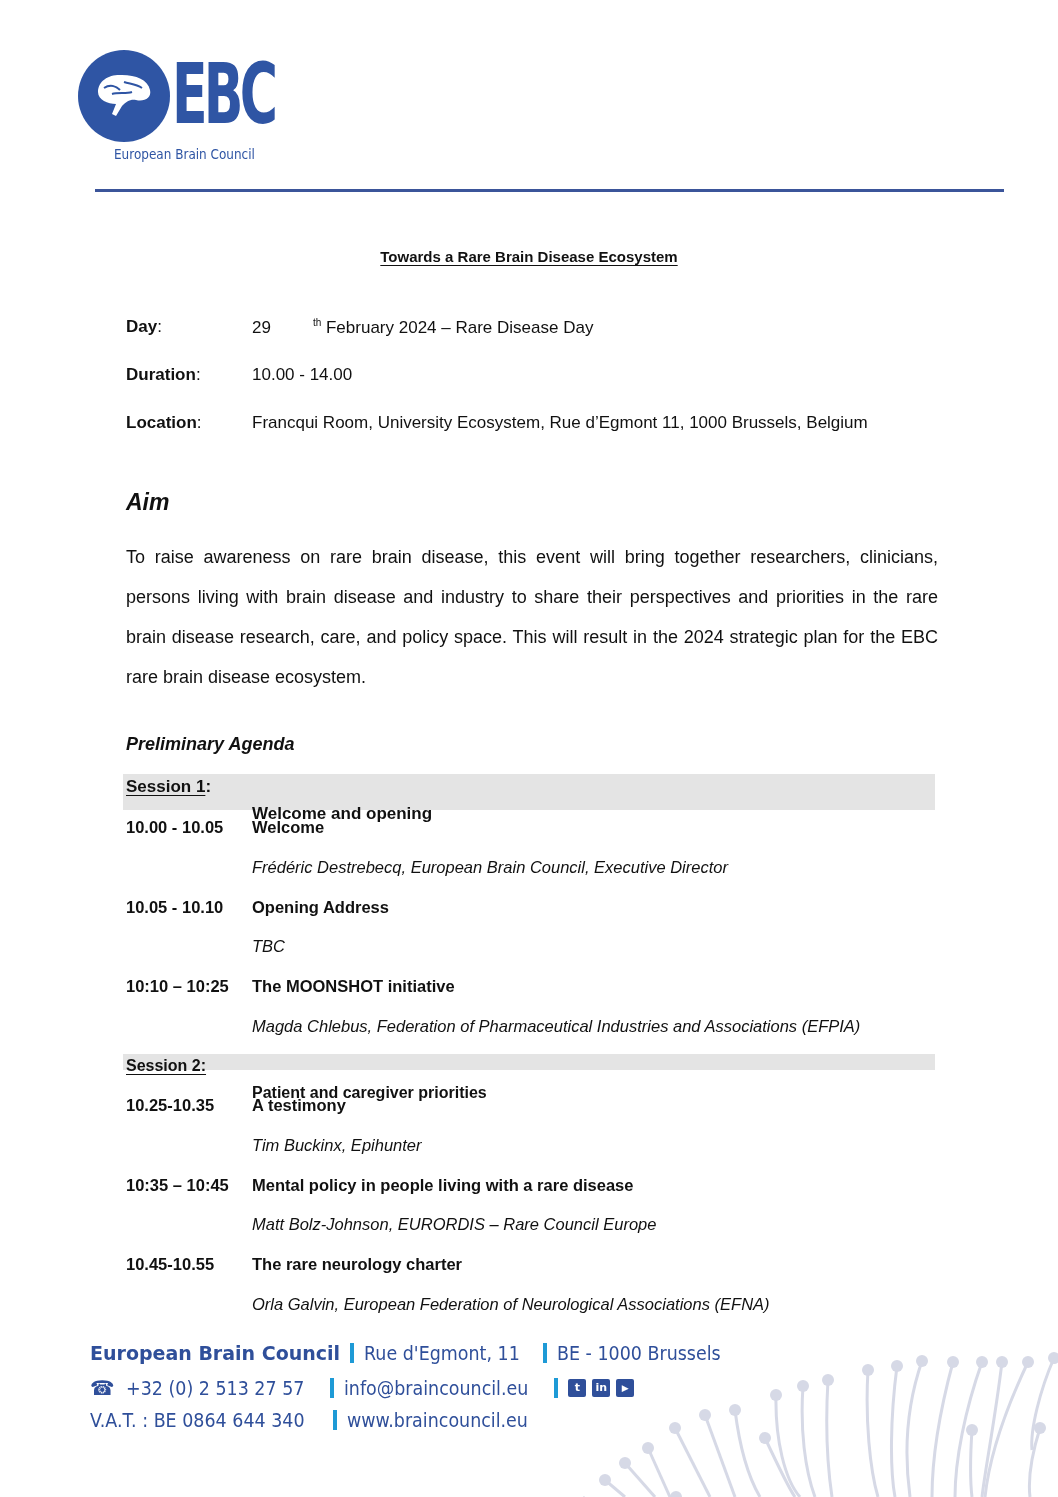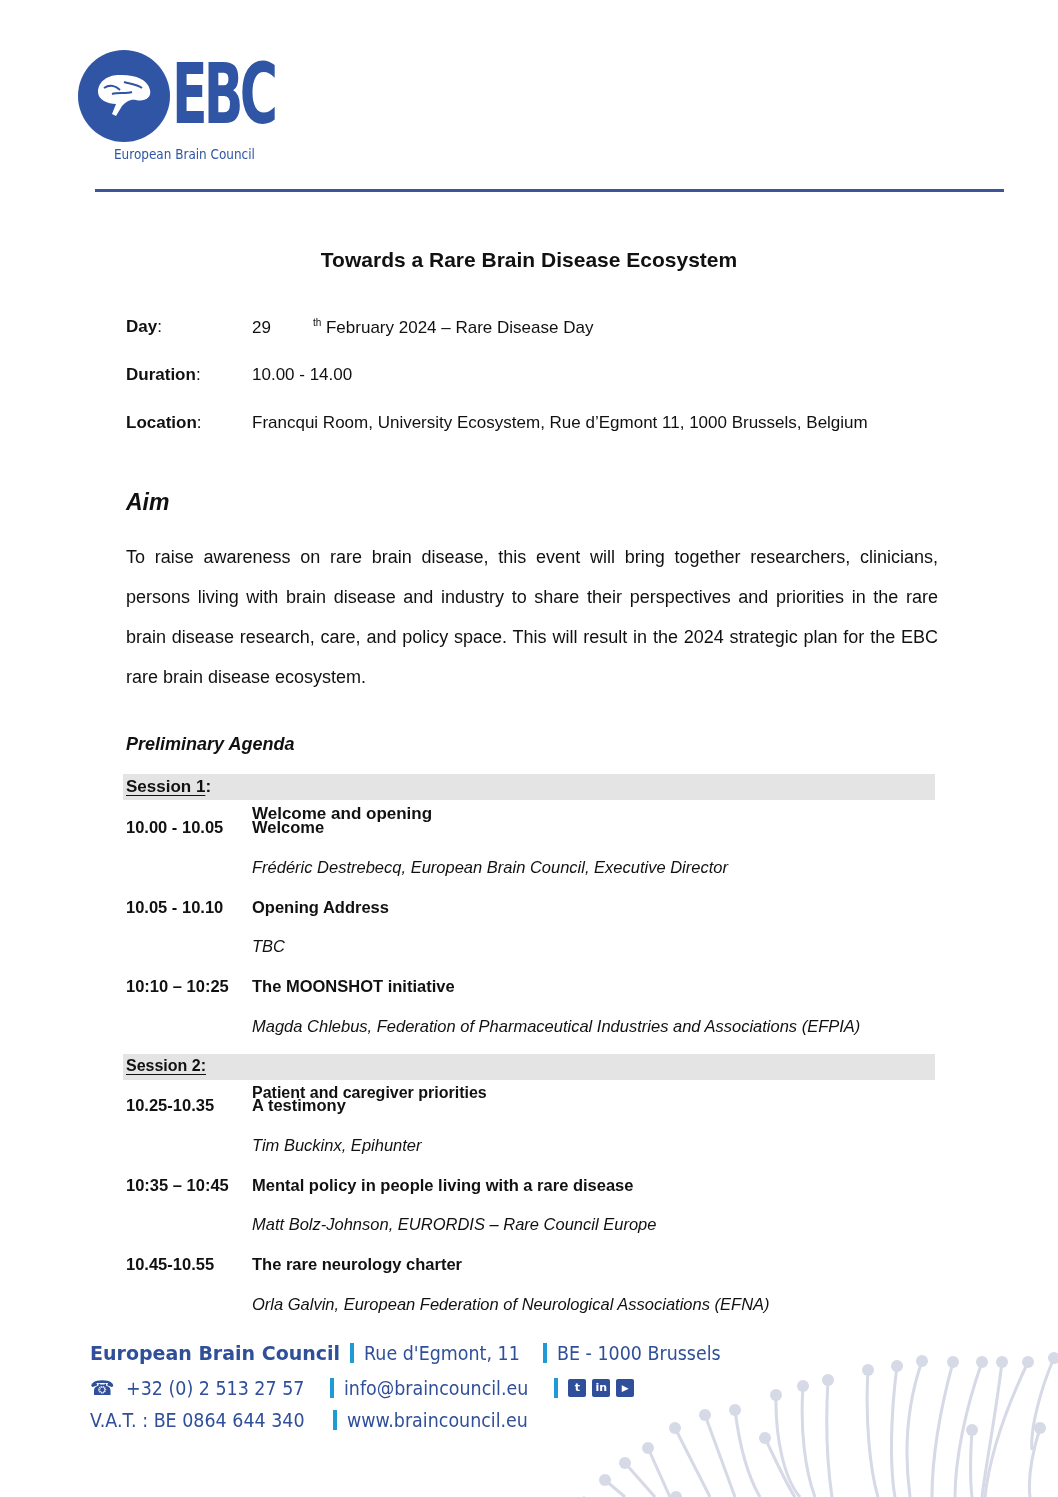--- a/index.html
+++ b/index.html
@@ -7,34 +7,34 @@
     body { position: relative; font-family: "Liberation Sans", sans-serif; color: #111; }
 
     .logo { position: absolute; left: 78px; top: 50px; width: 200px; height: 115px; }
     .logo-circle { position: absolute; left: 0; top: 0; width: 92px; height: 92px; border-radius: 50%; background: #2f55a4; }
     .logo-circle svg { position: absolute; left: 14px; top: 20px; }
     .logo-letters { position: absolute; left: 94px; top: -6px; font-family: "DejaVu Sans", sans-serif; font-weight: bold; font-size: 84px; letter-spacing: -6px; color: #2f55a4; transform: scaleX(0.62); transform-origin: left top; line-height: 100px; }
     .logo-sub { position: absolute; left: 36px; top: 96px; font-family: "DejaVu Sans", sans-serif; font-size: 14px; color: #2f55a4; transform: scaleX(0.86); transform-origin: left top; white-space: nowrap; }
 
     .rule { position: absolute; left: 95px; top: 189px; width: 909px; height: 3px; background: #3b559a; }
 
-    .title { position: absolute; left: 0; width: 1058px; top: 248px; text-align: center; font-weight: bold; font-size: 21px; text-underline-offset: 3px; }
+    .title { position: absolute; left: 0; width: 1058px; top: 248px; text-align: center; font-weight: bold; font-size: 15px; text-decoration: underline; text-underline-offset: 3px; }
 
     .info-row { position: absolute; left: 126px; font-size: 17px; }
     .info-row .lbl { position: absolute; left: 0; white-space: nowrap; }
     .info-row .lbl b { font-weight: bold; }
     .info-row .val { position: absolute; left: 126px; white-space: nowrap; }
     .info-row sup { font-size: 10px; margin-left: 42px; }
 
     .aim-h { position: absolute; left: 126px; top: 489px; font-size: 23px; font-weight: bold; font-style: italic; }
     .aim-p { position: absolute; left: 126px; top: 537px; width: 812px; font-size: 18px; line-height: 40px; text-align: justify; }
 
     .agenda-h { position: absolute; left: 126px; top: 734px; font-size: 18px; font-weight: bold; font-style: italic; }
 
-    .session { position: absolute; left: 123px; width: 812px; height: 26px; background: #e4e4e4; }
+    .session { position: absolute; left: 123px; width: 812px; height: 36px; background: #e4e4e4; }
     .session .s-lbl { position: absolute; left: 3px; top: 3px; font-weight: bold; font-size: 17px; }
     .session .s-lbl u { text-underline-offset: 3px; }
     .session .s-title { position: absolute; left: 129px; top: 3px; font-weight: bold; font-size: 17px; margin-top: 27px; }
 
     .item { position: absolute; left: 126px; font-size: 16.5px; }
     .item .time { position: absolute; left: 0; font-weight: bold; white-space: nowrap; }
     .item .topic { position: absolute; left: 126px; font-weight: bold; white-space: nowrap; }
     .speaker { position: absolute; left: 252px; font-size: 16.5px; font-style: italic; white-space: nowrap; }
 
     .footer { position: absolute; left: 90px; top: 1342px; font-family: "DejaVu Sans", sans-serif; font-size: 19px; color: #2f4f9a; }
@@ -98,21 +98,21 @@
   <span class="topic">Opening Address</span>
 </div>
 <div class="speaker" style="top:937px;">TBC</div>
 
 <div class="item" style="top:977px;">
   <span class="time">10:10 – 10:25</span>
   <span class="topic">The MOONSHOT initiative</span>
 </div>
 <div class="speaker" style="top:1017px;">Magda Chlebus, Federation of Pharmaceutical Industries and Associations (EFPIA)</div>
 
-<div class="session" style="top:1054px; height:26px;">
+<div class="session" style="top:1054px; height:16px;">
   <span class="s-lbl" style="font-size:16px;"><u>Session 2:</u><span></span></span>
   <span class="s-title" style="font-size:16px;text-align:right;">Patient and caregiver priorities</span>
 </div>
 
 <div class="item" style="top:1096px;">
   <span class="time">10.25-10.35</span>
   <span class="topic">A testimony</span>
 </div>
 <div class="speaker" style="top:1136px;">Tim Buckinx, Epihunter</div>
 

